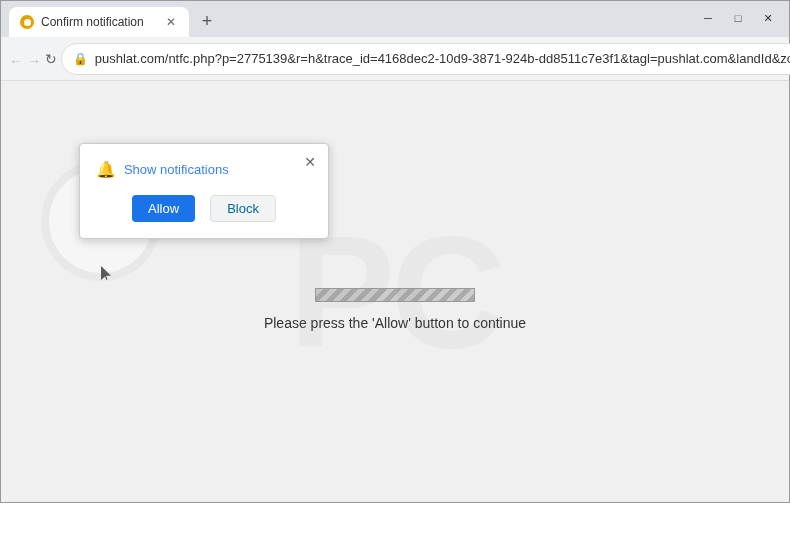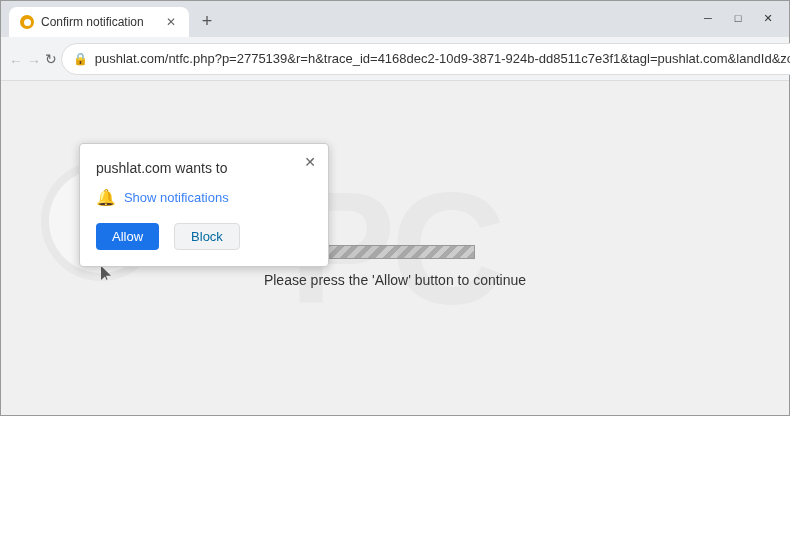--- a/index.html
+++ b/index.html
@@ -7,21 +7,21 @@
       width: 790px;
       height: 542px;
       font-family: 'Segoe UI', Arial, sans-serif;
       background: #fff;
       overflow: hidden;
     }
 
     
     .browser-window {
       width: 790px;
-      height: 416px;
+      height: 503px;
       display: flex;
       flex-direction: column;
       border: 1px solid #999;
     }
 
     
     .title-bar {
       background: #dee1e6;
       height: 36px;
       display: flex;
@@ -308,21 +308,21 @@
       color: #333;
     }
 
     .popup-row-text {
       font-size: 13px;
       color: #3b82f6;
     }
 
     .popup-buttons {
       display: flex;
-      justify-content: flex-start;
+      justify-content: center;
       gap: 15px;
     }
 
     .popup-btn {
       padding: 5px 16px;
       border-radius: 4px;
       font-size: 13px;
       cursor: pointer;
       border: none;
     }
@@ -402,21 +402,20 @@
 
     <div class="cursor-indicator"></div>
 
     <div class="page-center">
       <div class="progress-bar-img"></div>
       <span class="page-instruction">Please press the 'Allow' button to continue</span>
     </div>
 
     <div class="notification-popup">
       <div class="popup-close">✕</div>
-      <div class="popup-title">pushlat.com wants to</div>
       <div class="popup-row">
         <span class="popup-bell-icon">🔔</span>
         <span class="popup-row-text">Show notifications</span>
       </div>
       <div class="popup-buttons">
         <button class="popup-btn popup-btn-allow">Allow</button>
         <button class="popup-btn popup-btn-block">Block</button>
       </div>
     </div>
 

